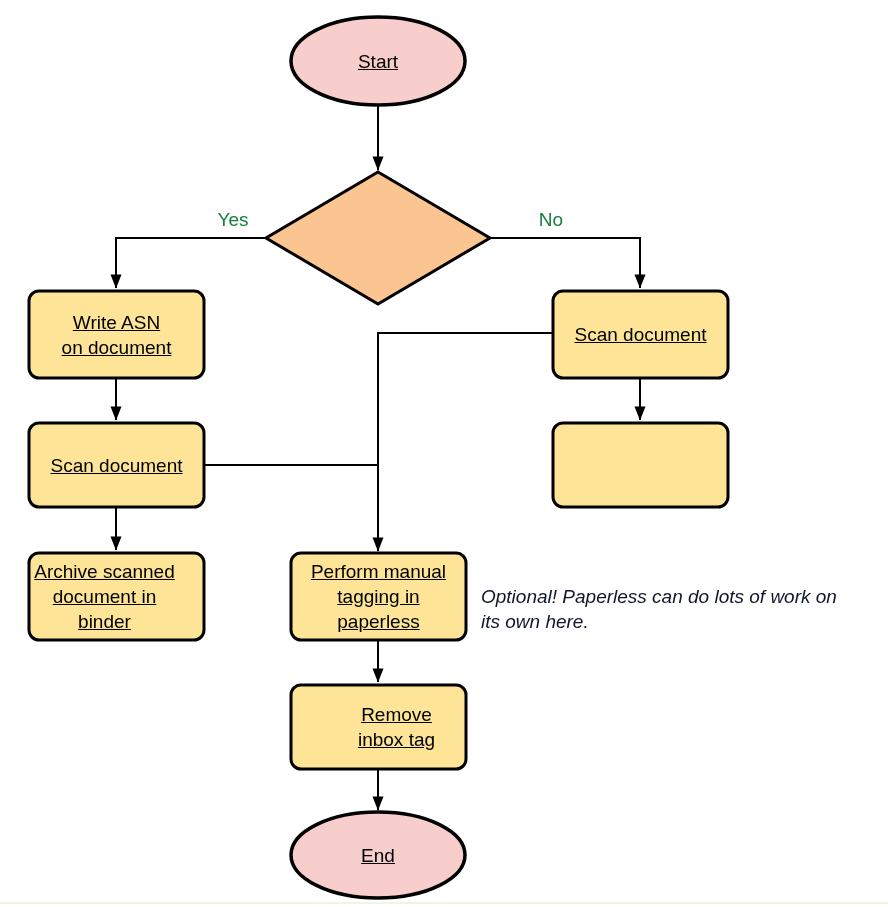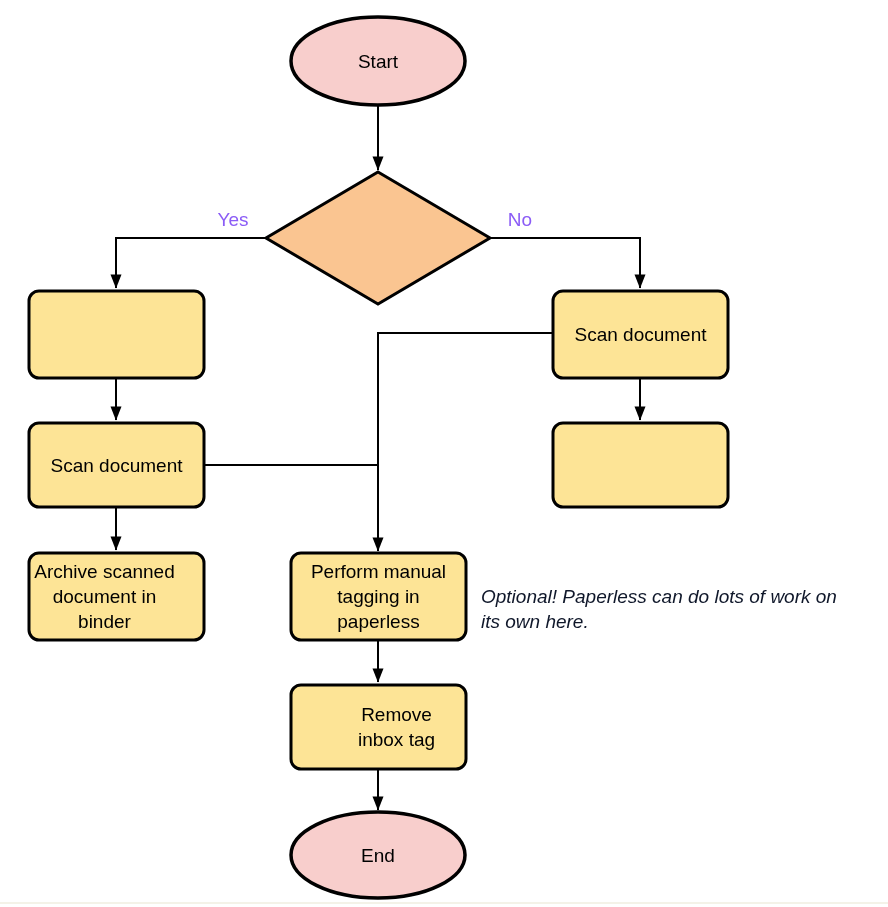--- a/index.html
+++ b/index.html
@@ -24,26 +24,27 @@
     position: absolute;
     display: flex;
     align-items: center;
     justify-content: center;
     text-align: center;
     white-space: pre-line;
     font-size: 19px;
     line-height: 25px;
     color: #000000;
     pointer-events: none;
+    text-decoration: underline;
   }
   .edge-label {
     position: absolute;
     font-size: 19px;
     line-height: 22px;
-    color: #8b5cf6;
+    color: #15803d;
     text-align: center;
   }
   .annotation {
     position: absolute;
     left: 481px;
     top: 584px;
     width: 408px;
     font-size: 19px;
     line-height: 25px;
     font-style: italic;
@@ -93,20 +94,22 @@
     <rect x="553" y="291" width="175" height="87" rx="10" stroke="#000000" stroke-width="3" fill="#FDE496"></rect>
     <rect x="553" y="423" width="175" height="84" rx="10" stroke="#000000" stroke-width="3" fill="#FDE496"></rect>
     <rect x="291" y="553" width="175" height="87" rx="10" stroke="#000000" stroke-width="3" fill="#FDE496"></rect>
     <rect x="291" y="685" width="175" height="84" rx="10" stroke="#000000" stroke-width="3" fill="#FDE496"></rect>
     <ellipse cx="378" cy="855" rx="87" ry="43" stroke="#000000" stroke-width="3.5" fill="#F8CECC"></ellipse>
   </svg>
 
   <div class="node-label" style="left:291px; top:17px; width:174px; height:88px;">Start</div>
 
 
+  <div class="node-label" style="left:29px; top:291px; width:175px; height:87px;">Write ASN
+on document</div>
 
   <div class="node-label" style="left:29px; top:423px; width:175px; height:84px;">Scan document</div>
 
   <div class="node-label" style="left:29px; top:553px; width:151px; height:87px;">Archive scanned
 document in
 binder</div>
 
   <div class="node-label" style="left:553px; top:291px; width:175px; height:87px;">Scan document</div>
 
 
@@ -114,20 +117,20 @@
 tagging in
 paperless</div>
 
   <div class="node-label" style="left:291px; top:685px; width:211px; height:84px;border-radius:15px;">Remove
 inbox tag</div>
 
   <div class="node-label" style="left:291px; top:812px; width:174px; height:86px;">End</div>
 
   <div class="edge-label" style="left:205px; top:209px; width:56px;">Yes</div>
 
-  <div class="edge-label" style="left:496px; top:209px; width:48px;">No</div>
+  <div class="edge-label" style="left:527px; top:209px; width:48px;">No</div>
 
   <div class="annotation">Optional! Paperless can do lots of work on
 its own here.</div>
 
   <div class="bottom-divider"></div>
 
 </div>
 
 </body></html>

